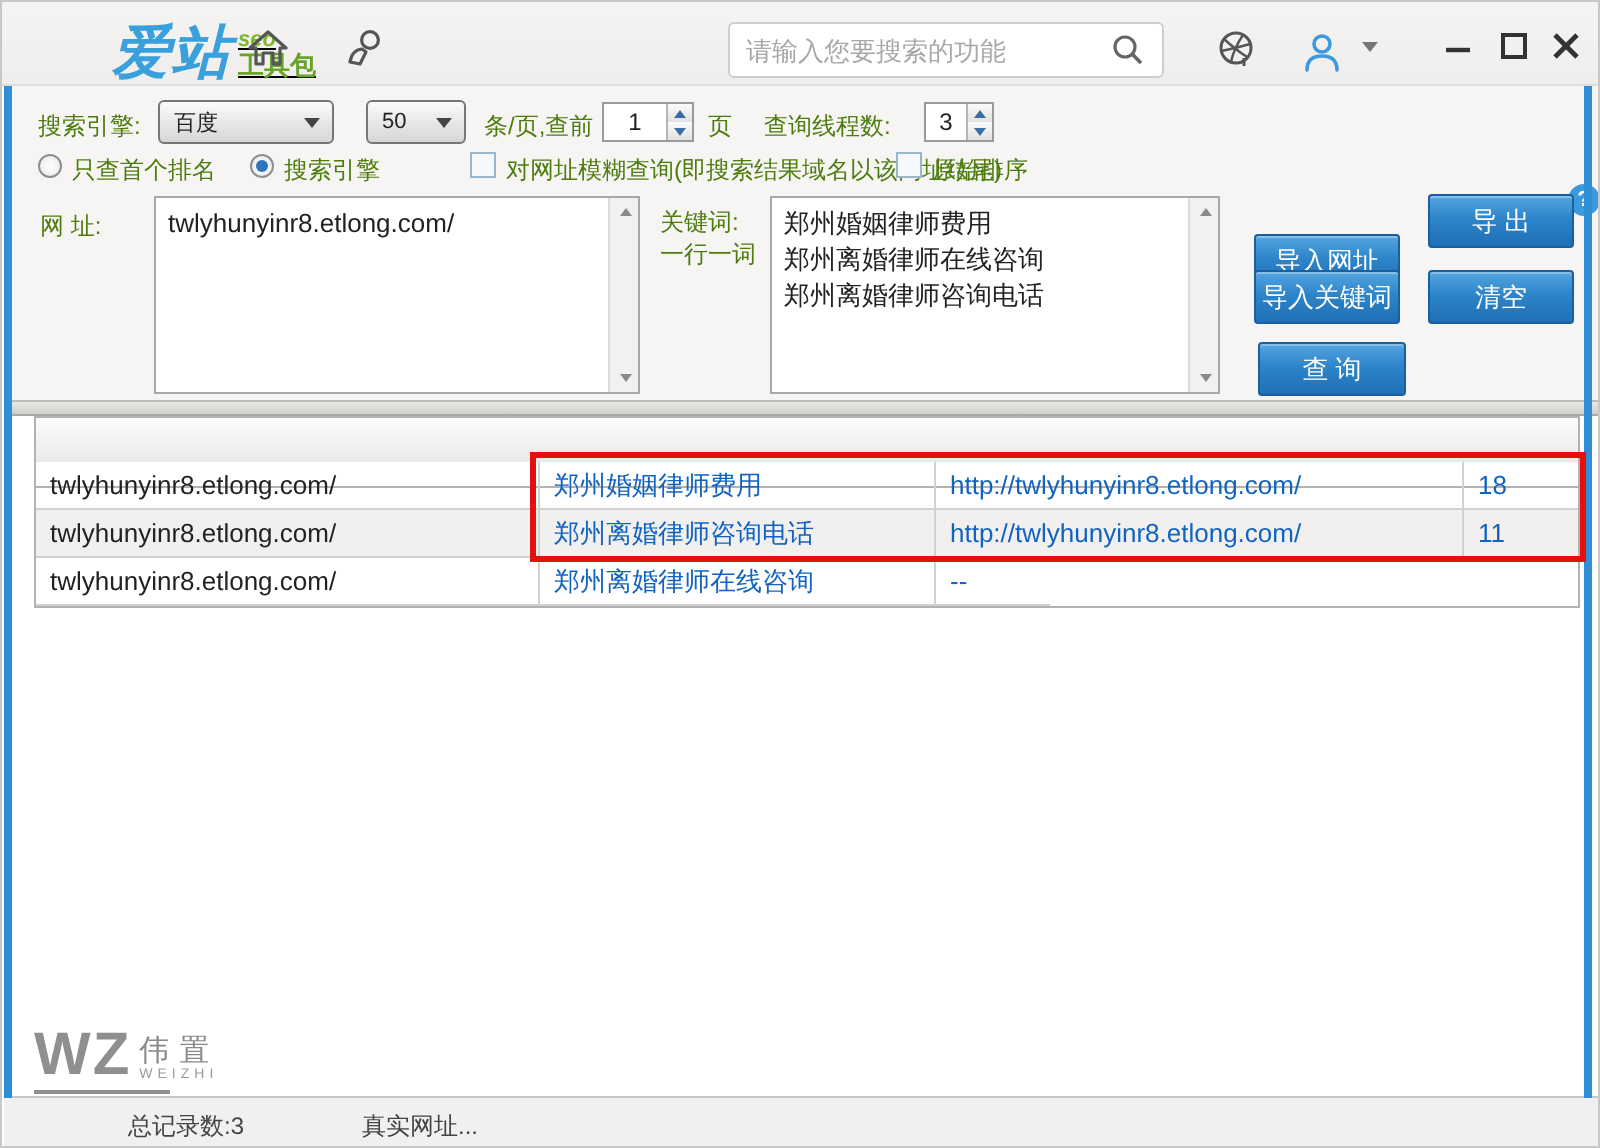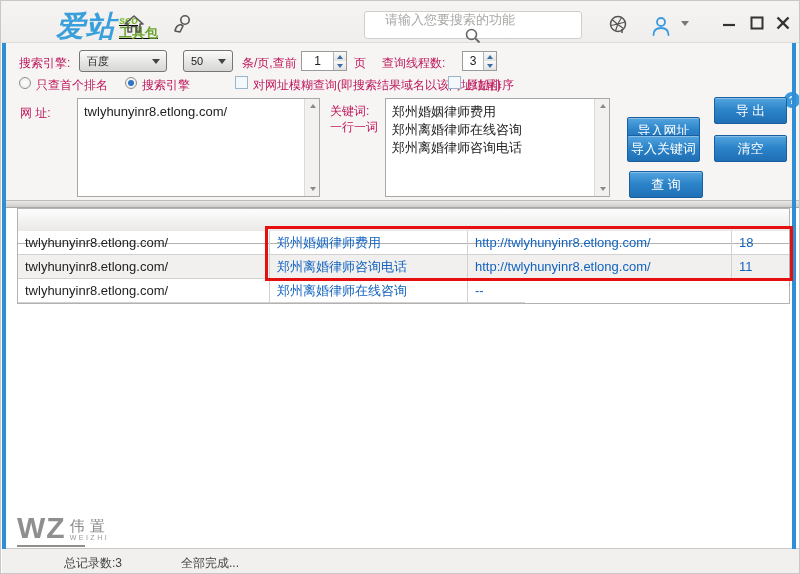--- a/index.html
+++ b/index.html
@@ -7,31 +7,31 @@
   .app { position:relative; width:800px; height:574px; background:#fff; overflow:hidden; border:1px solid #c9c8c6; }
 
   
   .titlebar { position:absolute; left:0; top:0; width:800px; height:42px; background:linear-gradient(#f5f4f2,#efeeec); border-bottom:1px solid #dddcda; }
   .logo { position:absolute; left:55px; top:6px; display:flex; align-items:center; }
   .logo-main { font-size:29px; font-weight:bold; font-style:italic; color:#3aa0dc; letter-spacing:1px; }
   .logo-stack { display:flex; flex-direction:column; margin-left:3px; line-height:1;text-decoration:underline; }
   .logo-seo { color:#7cb82f; font-size:11px; font-weight:bold; font-style:italic; }
   .logo-pkg { color:#6aa32b; font-size:13px; font-weight:bold; }
   .tb-icon { position:absolute; top:13px; width:22px; height:20px; cursor:pointer; }
-  .searchbox { position:absolute; left:363px; top:10px; width:218px; height:28px; background:#fff; border:1px solid #cfcecc; border-radius:3px; display:flex; align-items:center; padding:0 8px;flex-direction:column; }
+  .searchbox { position:absolute; left:363px; top:10px; width:218px; height:28px; background:#fff; border:1px solid #cfcecc; border-radius:3px; display:flex; align-items:center; padding:0 8px; }
   .searchbox input { flex:1; border:none; outline:none; font-size:13px; color:#555; background:transparent; font-family:inherit; }
   .searchbox input::placeholder { color:#a9a8a6; }
   .winbtn { position:absolute; top:13px; width:20px; height:18px; display:flex; align-items:center; justify-content:center; cursor:pointer; }
 
   
   .edge { position:absolute; top:42px; width:4px; height:506px; background:#2e8fd6; z-index:5; }
 
   
   .panel { position:absolute; left:1px; top:42px; width:798px; height:158px; background:#f6f5f3; }
-  .lbl { position:absolute; font-size:12px; color:#be185d; white-space:nowrap; }
+  .lbl { position:absolute; font-size:12px; color:#4d7c0f; white-space:nowrap; }
   .combo { position:absolute; height:22px; background:linear-gradient(#fbfbfb,#e4e4e2 60%,#d8d7d5); border:1px solid #767676; border-radius:3px; font-size:11px; color:#222; display:flex; align-items:center; padding-left:7px; cursor:pointer; }
   .combo-arrow { position:absolute; right:6px; top:8px; width:0; height:0; border-left:4px solid transparent; border-right:4px solid transparent; border-top:5px solid #444; }
   .numbox { position:absolute; height:20px; background:#fff; border:1px solid #9a9a98; display:flex; }
   .numbox .val { flex:1; font-size:12px; color:#222; text-align:center; line-height:18px; }
   .spin { width:13px; border-left:1px solid #b5b5b3; display:flex; flex-direction:column; }
   .spin > div { flex:1; background:linear-gradient(#fafafa,#e2e2e0); display:flex; align-items:center; justify-content:center; cursor:pointer; }
   .tri-up { width:0; height:0; border-left:3px solid transparent; border-right:3px solid transparent; border-bottom:4px solid #3c6ea5; }
   .tri-dn { width:0; height:0; border-left:3px solid transparent; border-right:3px solid transparent; border-top:4px solid #3c6ea5; }
   .radio { position:absolute; width:12px; height:12px; border-radius:50%; border:1px solid #8e8e8c; background:radial-gradient(#fff,#e8e8e6); cursor:pointer; }
   .radio.sel::after { content:""; position:absolute; left:2px; top:2px; width:6px; height:6px; border-radius:50%; background:#2f74c0; }
@@ -265,16 +265,16 @@
       <span class="wm-right">
         <div class="wm-name">伟置</div>
         <div class="wm-sub">WEIZHI</div>
       </span>
     </div>
     <div class="wm-line"></div>
   </div>
 
   <div class="statusbar">
     <span style="left:17px;">总记录数:3</span>
-    <span style="left:134px;">全部完成...</span>
+    <span style="left:134px;">真实网址...</span>
   </div>
 
 </div>
 
 </body></html>

